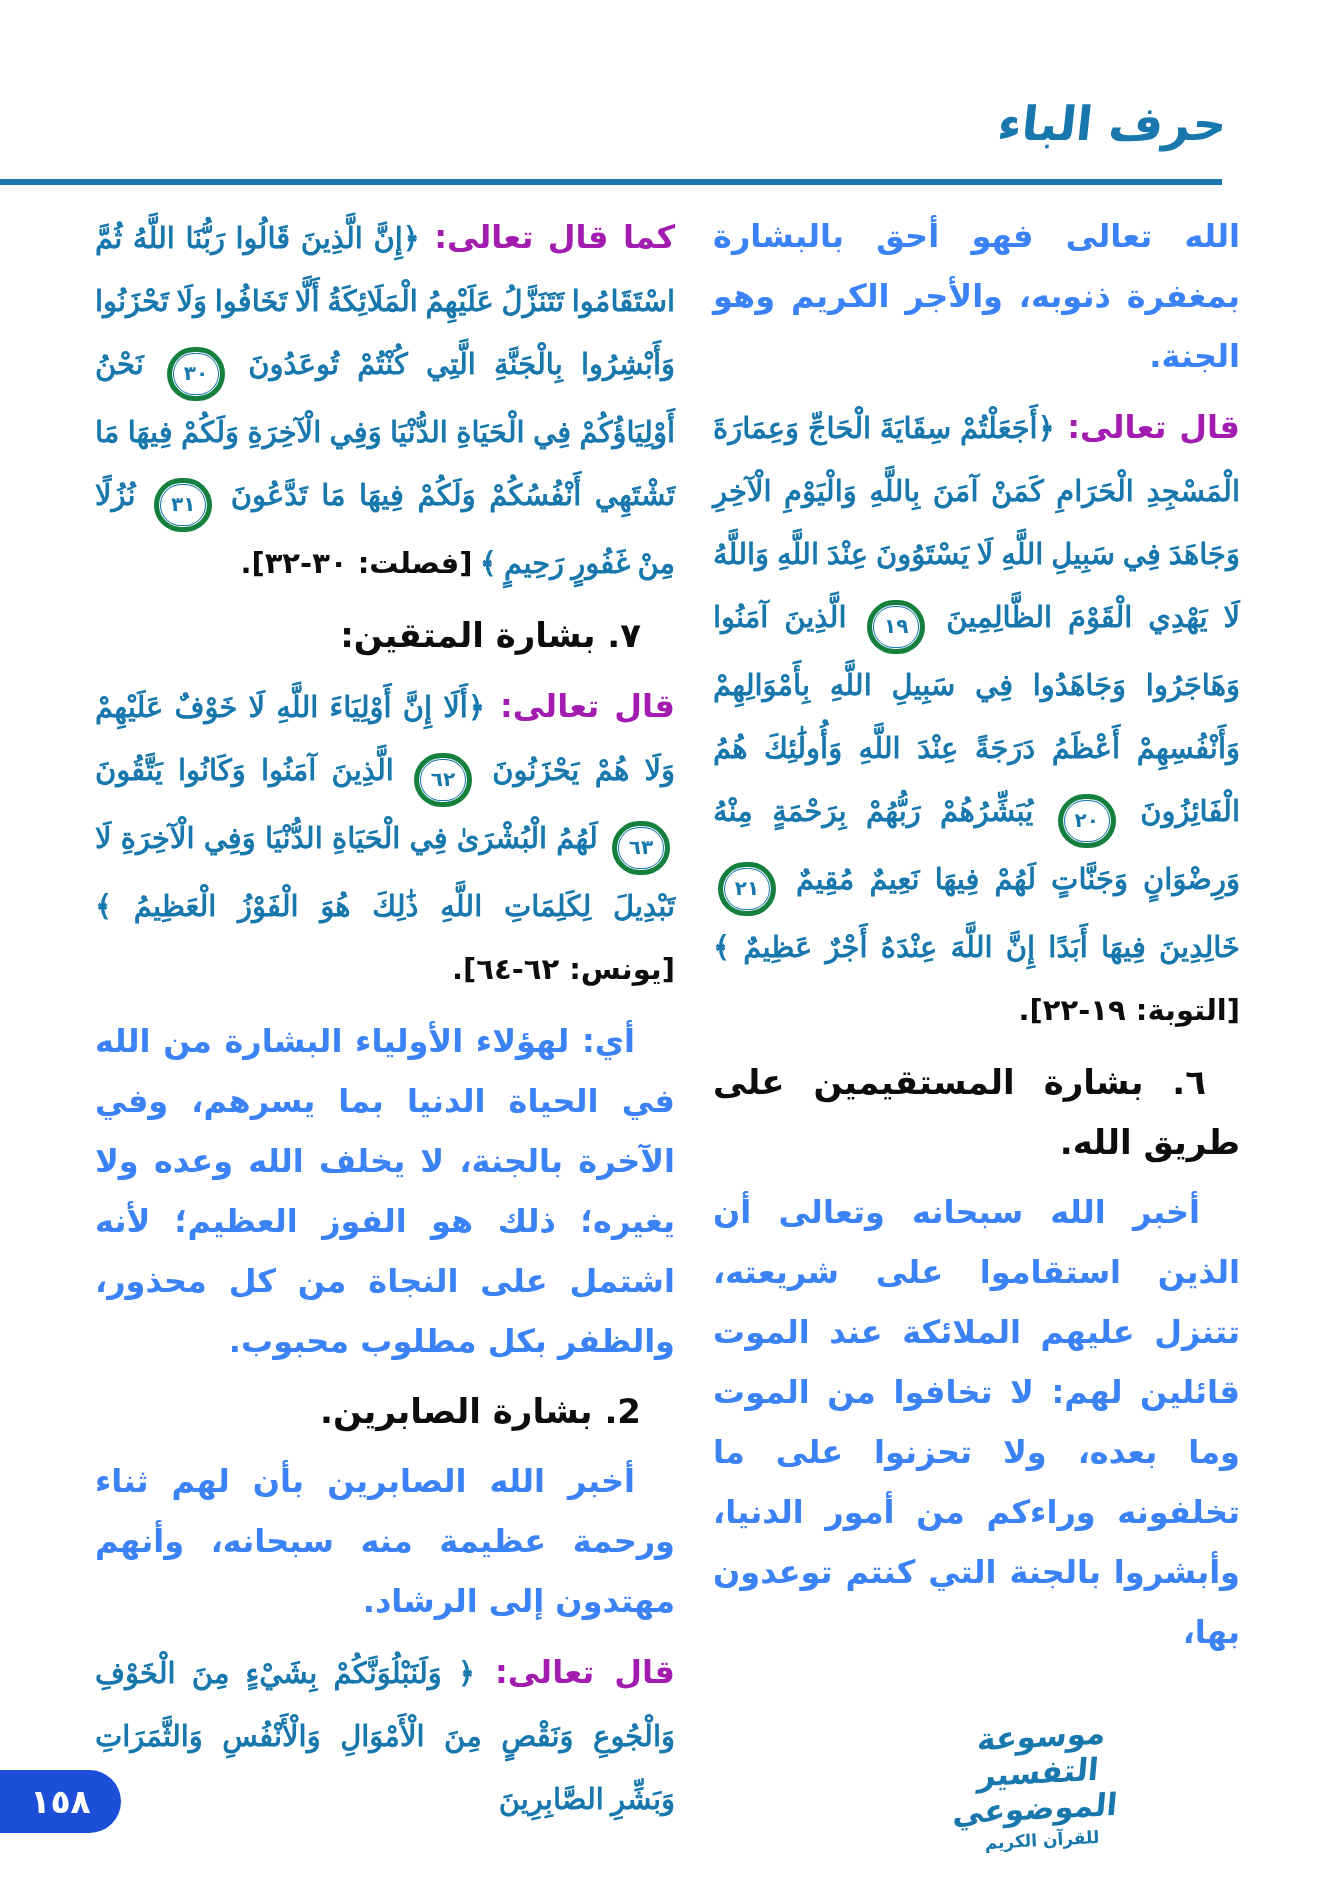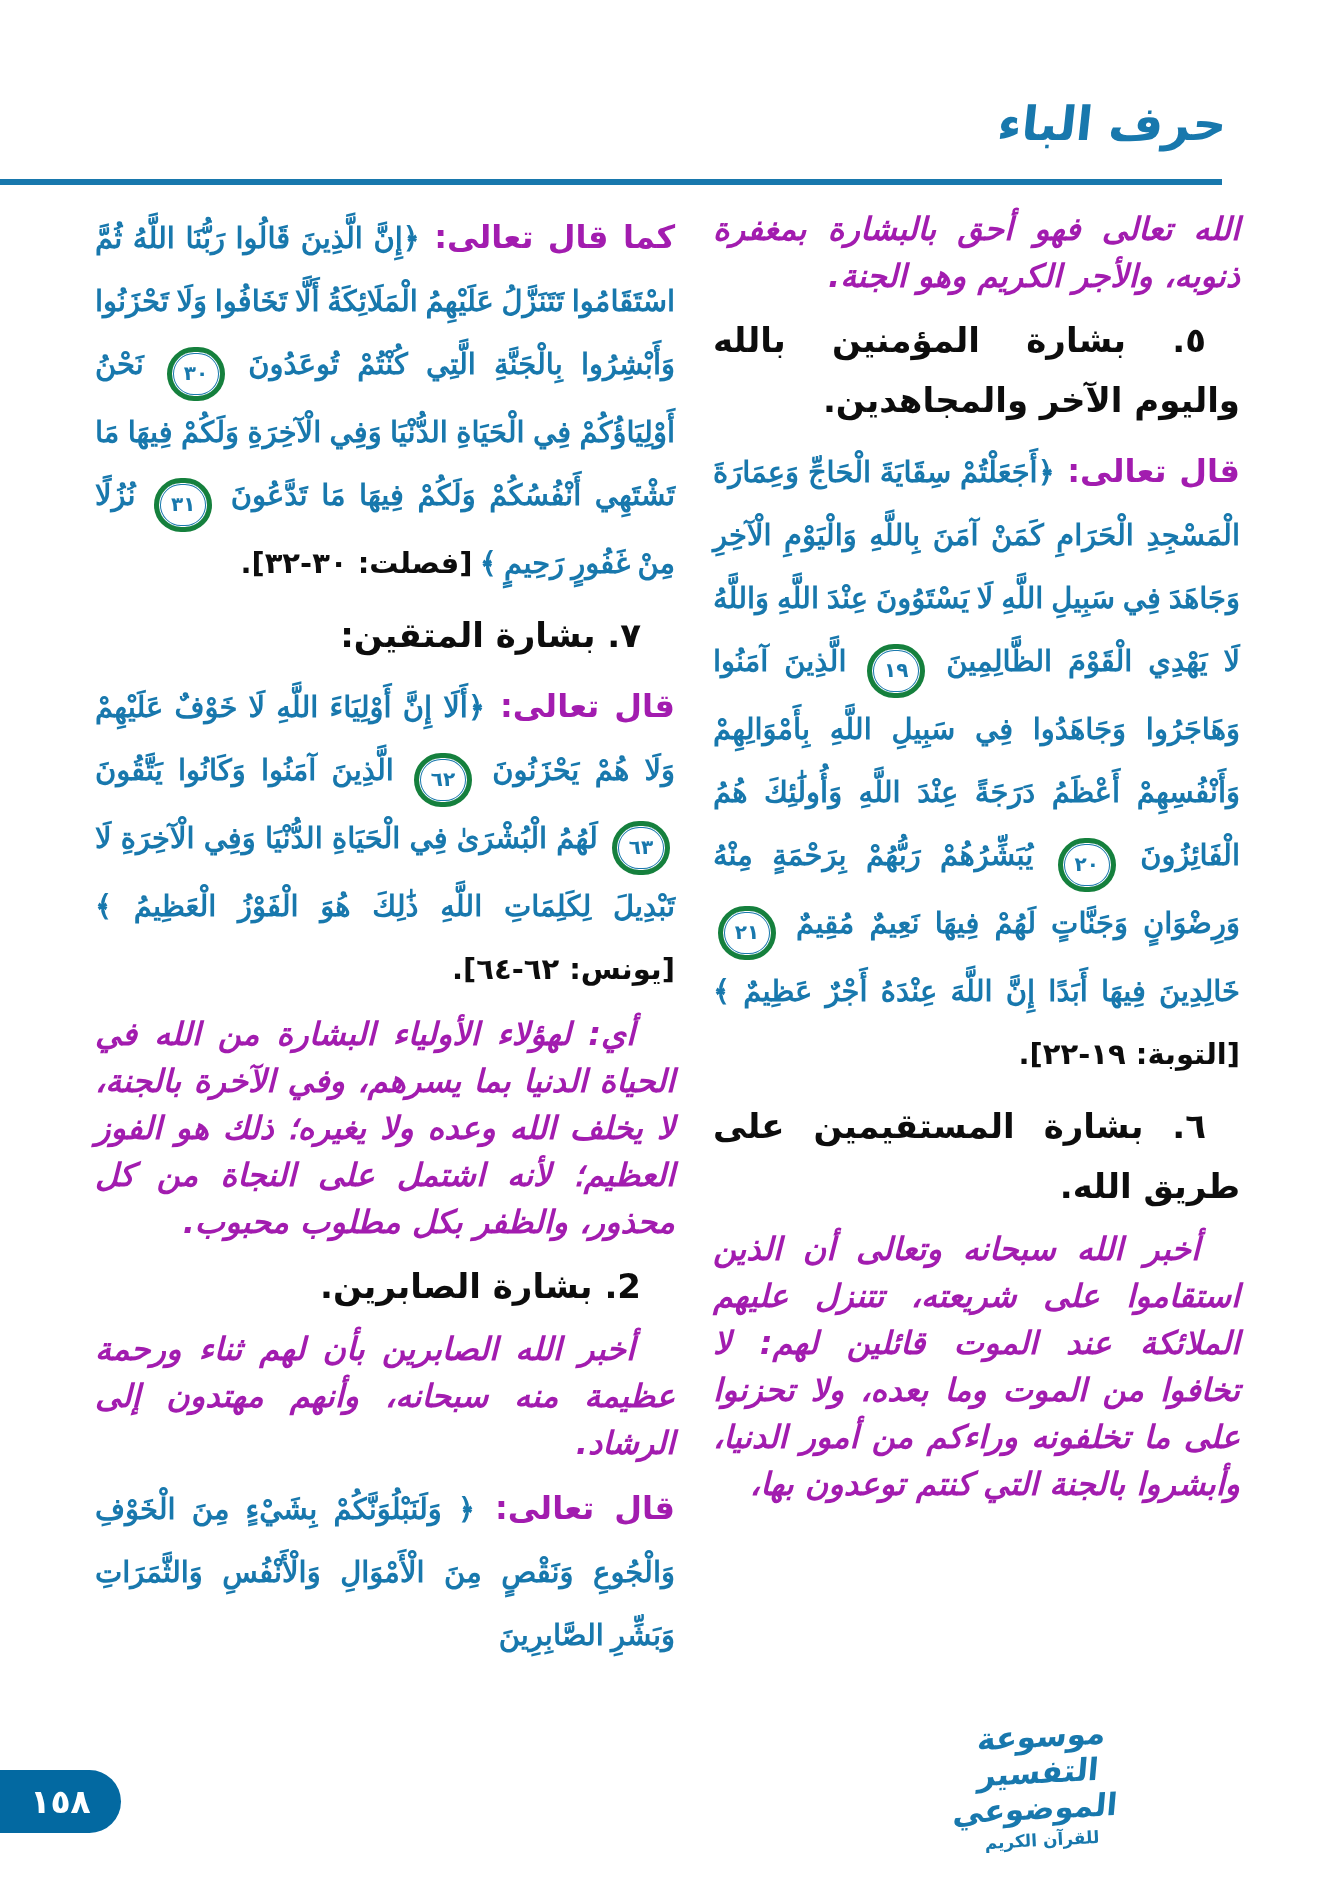--- a/index.html
+++ b/index.html
@@ -34,27 +34,26 @@
     top:206px;right:99px;left:95px;
     display:flex;
     gap:38px;
     align-items:flex-start;
   }
   .col{min-width:0;}
   .col-first{width:527px;}   
   .col-second{width:580px;}  
   p{margin:0 0 10px 0;}
   .body-text{
-    color:#a21caf;
+    color:#3b82f6;
     font-size:32px;
     font-weight:bold;
-    line-height:47px;
+    line-height:60px;
     text-align:justify;
     text-indent:40px;
-    font-style:italic;
   }
   .no-indent{text-indent:0;}
   .heading{
     color:#0d0d0d;
     font-size:34px;
     font-weight:bold;
     line-height:60px;
     text-align:justify;
     text-indent:34px;
     margin:8px 0 10px 0;
@@ -115,21 +114,21 @@
     font-size:17px;
     font-weight:bold;
     margin-top:4px;
   }
   .page-badge{
     position:absolute;
     top:1770px;
     left:0;
     width:121px;
     height:63px;
-    background:#0369a1;
+    background:#1d4ed8;
     border-radius:0 40px 40px 0; 
     color:#ffffff;
     font-size:33px;
     font-weight:bold;
     text-align:center;
     line-height:63px;
     letter-spacing:4px;
   }
 </style>
 </head>
@@ -137,21 +136,20 @@
 
 <div class="page">
 
   <div class="chapter-title">حرف الباء</div>
   <div class="header-rule"></div>
 
   <div class="columns">
 
     <div class="col col-first">
       <p class="body-text no-indent">الله تعالى فهو أحق بالبشارة بمغفرة ذنوبه، والأجر الكريم وهو الجنة.</p>
-      <p class="heading">٥. بشارة المؤمنين بالله واليوم الآخر والمجاهدين.</p>
       <p class="verse-block"><span class="intro">قال تعالى: </span><span class="quran"><span class="q">﴿أَجَعَلْتُمْ سِقَايَةَ الْحَاجِّ وَعِمَارَةَ الْمَسْجِدِ الْحَرَامِ كَمَنْ آمَنَ بِاللَّهِ وَالْيَوْمِ الْآخِرِ وَجَاهَدَ فِي سَبِيلِ اللَّهِ لَا يَسْتَوُونَ عِنْدَ اللَّهِ وَاللَّهُ لَا يَهْدِي الْقَوْمَ الظَّالِمِينَ </span><span class="vnum">١٩</span><span class="q"> الَّذِينَ آمَنُوا وَهَاجَرُوا وَجَاهَدُوا فِي سَبِيلِ اللَّهِ بِأَمْوَالِهِمْ وَأَنْفُسِهِمْ أَعْظَمُ دَرَجَةً عِنْدَ اللَّهِ وَأُولَٰئِكَ هُمُ الْفَائِزُونَ </span><span class="vnum">٢٠</span><span class="q"> يُبَشِّرُهُمْ رَبُّهُمْ بِرَحْمَةٍ مِنْهُ وَرِضْوَانٍ وَجَنَّاتٍ لَهُمْ فِيهَا نَعِيمٌ مُقِيمٌ </span><span class="vnum">٢١</span><span class="q"> خَالِدِينَ فِيهَا أَبَدًا إِنَّ اللَّهَ عِنْدَهُ أَجْرٌ عَظِيمٌ ﴾ </span></span><span class="cite">[التوبة: ١٩-٢٢].</span></p>
       <p class="heading">٦. بشارة المستقيمين على طريق الله.</p>
       <p class="body-text">أخبر الله سبحانه وتعالى أن الذين استقاموا على شريعته، تتنزل عليهم الملائكة عند الموت قائلين لهم: لا تخافوا من الموت وما بعده، ولا تحزنوا على ما تخلفونه وراءكم من أمور الدنيا، وأبشروا بالجنة التي كنتم توعدون بها،</p>
     </div>
 
     <div class="col col-second">
       <p class="verse-block"><span class="intro">كما قال تعالى: </span><span class="quran"><span class="q">﴿إِنَّ الَّذِينَ قَالُوا رَبُّنَا اللَّهُ ثُمَّ اسْتَقَامُوا تَتَنَزَّلُ عَلَيْهِمُ الْمَلَائِكَةُ أَلَّا تَخَافُوا وَلَا تَحْزَنُوا وَأَبْشِرُوا بِالْجَنَّةِ الَّتِي كُنْتُمْ تُوعَدُونَ </span><span class="vnum">٣٠</span><span class="q"> نَحْنُ أَوْلِيَاؤُكُمْ فِي الْحَيَاةِ الدُّنْيَا وَفِي الْآخِرَةِ وَلَكُمْ فِيهَا مَا تَشْتَهِي أَنْفُسُكُمْ وَلَكُمْ فِيهَا مَا تَدَّعُونَ </span><span class="vnum">٣١</span><span class="q"> نُزُلًا مِنْ غَفُورٍ رَحِيمٍ ﴾ </span></span><span class="cite">[فصلت: ٣٠-٣٢].</span></p>
       <p class="heading">٧. بشارة المتقين:</p>
       <p class="verse-block"><span class="intro">قال تعالى: </span><span class="quran"><span class="q">﴿أَلَا إِنَّ أَوْلِيَاءَ اللَّهِ لَا خَوْفٌ عَلَيْهِمْ وَلَا هُمْ يَحْزَنُونَ </span><span class="vnum">٦٢</span><span class="q"> الَّذِينَ آمَنُوا وَكَانُوا يَتَّقُونَ </span><span class="vnum">٦٣</span><span class="q"> لَهُمُ الْبُشْرَىٰ فِي الْحَيَاةِ الدُّنْيَا وَفِي الْآخِرَةِ لَا تَبْدِيلَ لِكَلِمَاتِ اللَّهِ ذَٰلِكَ هُوَ الْفَوْزُ الْعَظِيمُ ﴾ </span></span><span class="cite">[يونس: ٦٢-٦٤].</span></p>
       <p class="body-text">أي: لهؤلاء الأولياء البشارة من الله في الحياة الدنيا بما يسرهم، وفي الآخرة بالجنة، لا يخلف الله وعده ولا يغيره؛ ذلك هو الفوز العظيم؛ لأنه اشتمل على النجاة من كل محذور، والظفر بكل مطلوب محبوب.</p>

